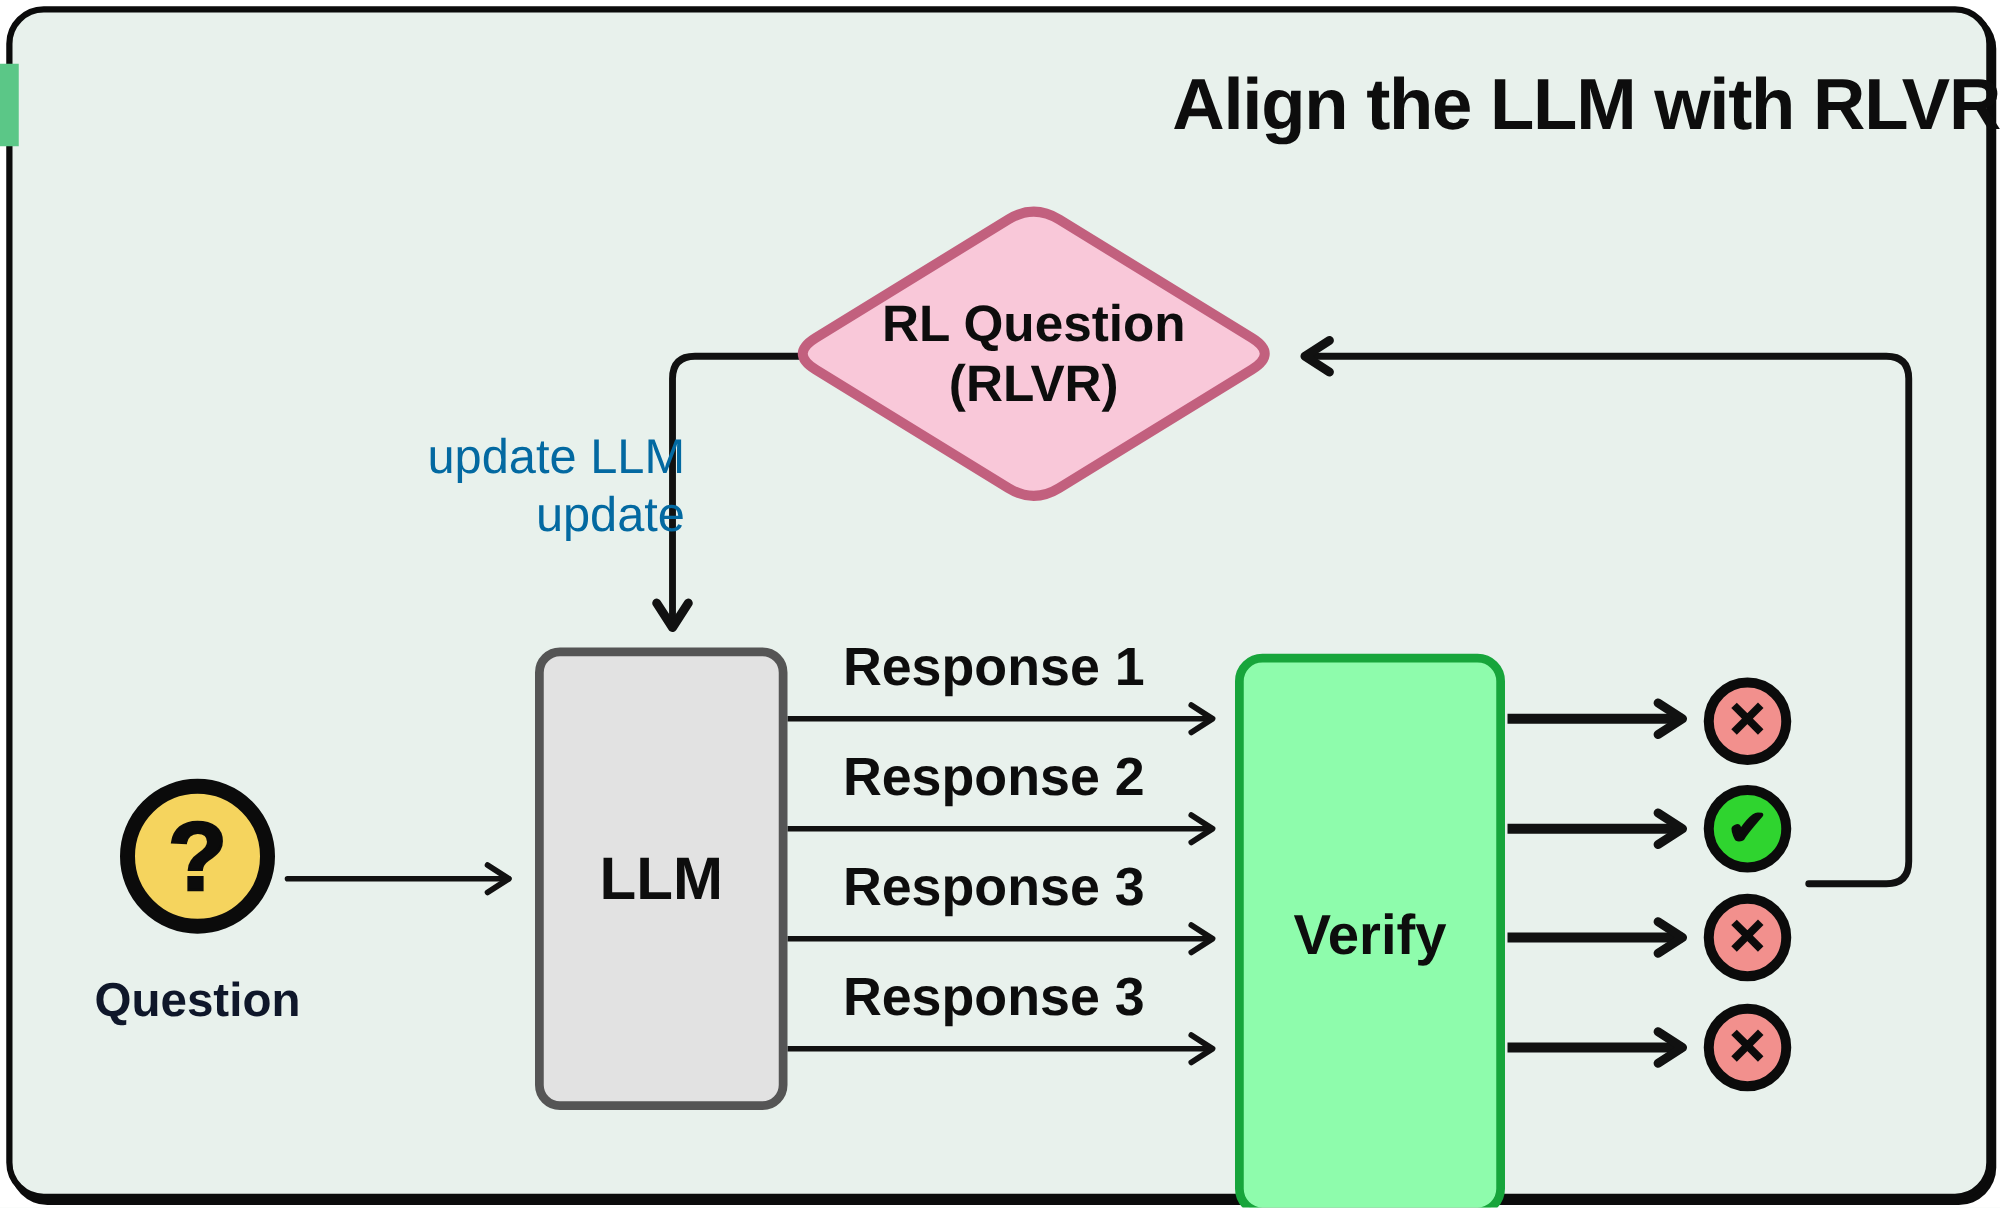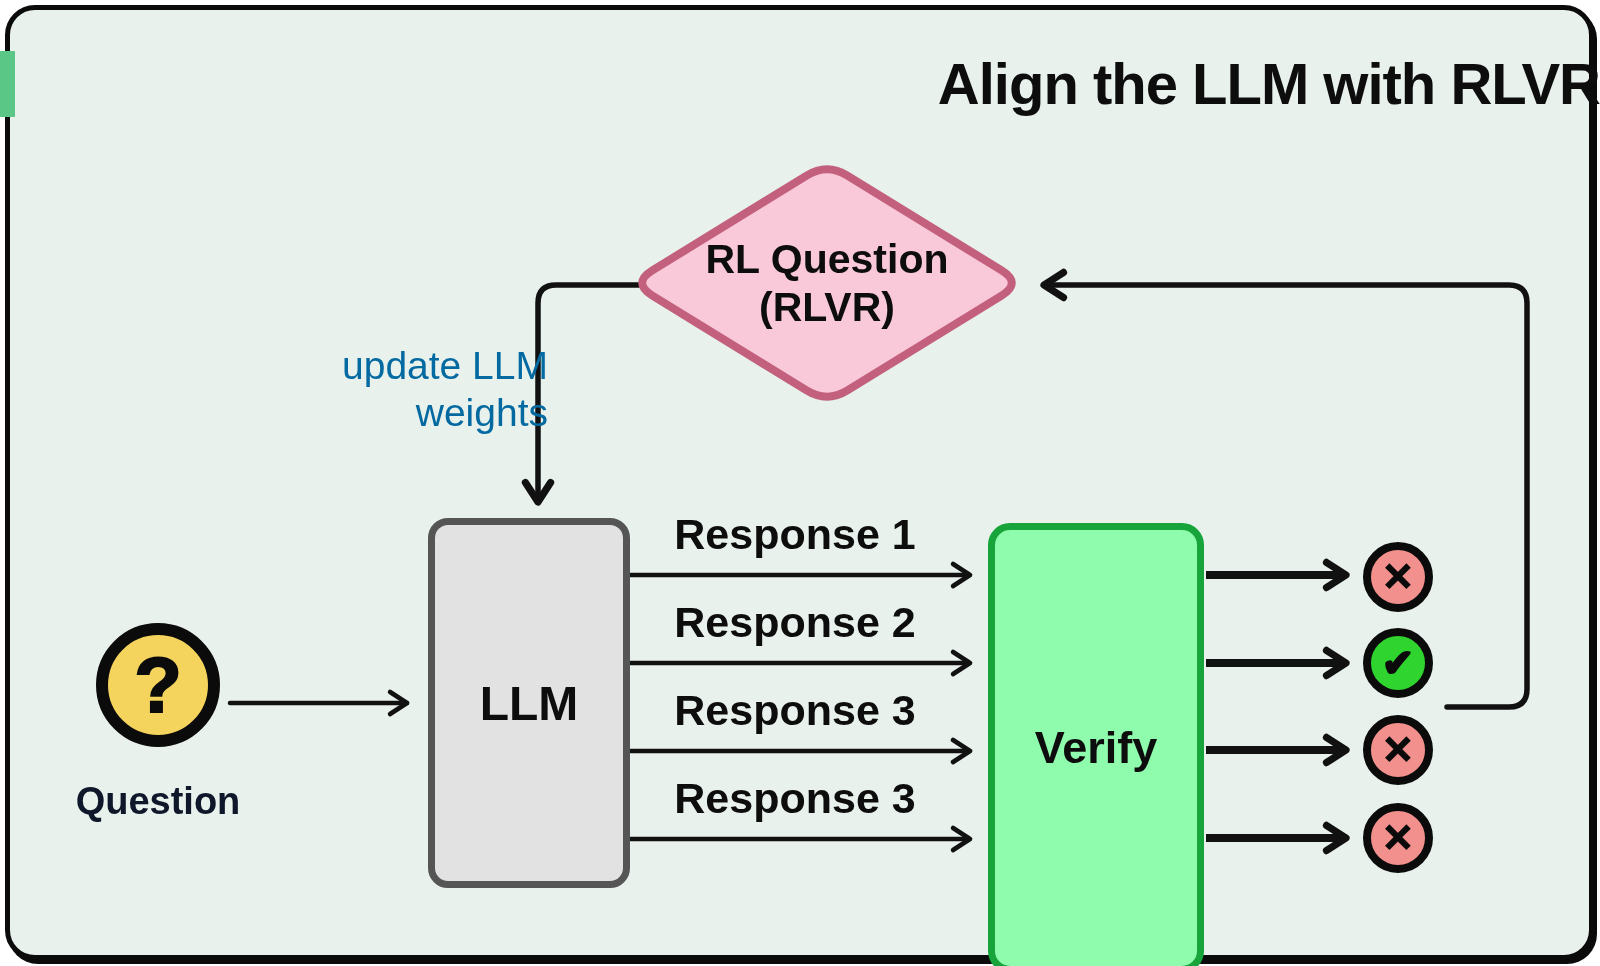--- a/index.html
+++ b/index.html
@@ -110,21 +110,21 @@
     <path d="M 652.4 270.4 L 806.6 175.6 Q 827 163 847.4 175.6 L 1001.6 270.4 Q 1022 283 1001.6 295.6 L 847.4 390.4 Q 827 403 806.6 390.4 L 652.4 295.6 Q 632 283 652.4 270.4 Z" fill="#f9c8d9" stroke="#c2607e" stroke-width="8" stroke-linejoin="round"></path>
   </svg>
 
   <div class="diamond-label">
     <div>RL Question</div>
     <div>(RLVR)</div>
   </div>
 
   <div class="update-label">
     <div>update LLM</div>
-    <div>weights</div>
+    <div>update</div>
   </div>
 
   <div class="q-icon">
     <span class="q-glyph">?</span>
   </div>
   <div class="q-label">Question</div>
 
   <div class="llm-box">
     <span class="llm-label">LLM</span>
   </div>

